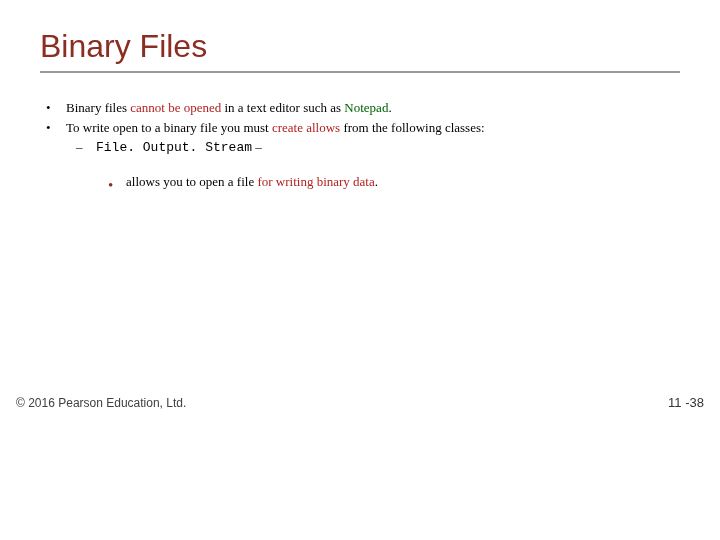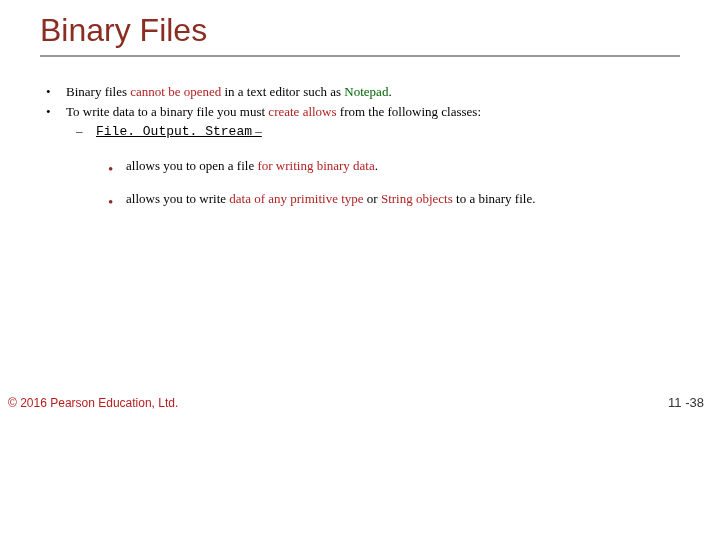--- a/index.html
+++ b/index.html
@@ -10,21 +10,21 @@
     background: #fff;
     font-family: "Times New Roman", Times, serif;
     color: #000;
     overflow: hidden;
   }
   .slide {
     position: relative;
     width: 720px;
     height: 424px;
     box-sizing: border-box;
-    padding: 12px 40px 0 40px;
+    padding: 28px 40px 0 40px;
   }
   .title {
     font-family: Arial, Helvetica, sans-serif;
     font-size: 32px;
     color: #8a2d22;
     border-bottom: 2px solid #999;
     padding-bottom: 6px;
     margin-bottom: 26px;
   }
   .content {
@@ -46,21 +46,20 @@
     content: "•";
     position: absolute;
     left: 6px;
     top: 0;
     color: #000;
   }
   .lvl2 {
     position: relative;
     padding-left: 56px;
     margin-bottom: 2px;
-    text-decoration: underline;
   }
   .lvl2::before {
     content: "–";
     position: absolute;
     left: 36px;
     top: 0;
     color: #000;
   }
   .lvl3 {
     position: relative;
@@ -76,25 +75,25 @@
     color: #8a2d22;
     font-size: 15px;
   }
   .red { color: #b22222; }
   .green { color: #006400; }
   .code {
     font-family: "Courier New", Courier, monospace;
   }
   .footer-left {
     position: absolute;
-    left: 8px;
+    left: 16px;
     bottom: 14px;
     font-family: Arial, Helvetica, sans-serif;
     font-size: 12px;
-    color: #b91c1c;
+    color: #404040;
   }
   .footer-right {
     position: absolute;
     right: 16px;
     bottom: 14px;
     font-family: Arial, Helvetica, sans-serif;
     font-size: 13px;
     color: #333;
     margin-left: 32px;
   }
@@ -105,31 +104,28 @@
 <div class="slide">
 
   <div class="title">Binary Files</div>
 
   <div class="content">
     <ul>
       <li class="lvl1">
         <span>Binary files </span><span class="red">cannot be opened</span><span> in a text editor such as </span><span class="green">Notepad</span><span>.</span>
       </li>
       <li class="lvl1">
-        <span>To write data to a binary file you must </span><span class="red">create allows</span><span> from the following classes:</span>
+        <span>To write open to a binary file you must </span><span class="red">create allows</span><span> from the following classes:</span>
       </li>
 
       <li class="lvl2">
         <span class="code">File. Output. Stream</span><span> –</span>
       </li>
       <li class="lvl3">
         <span>allows you to open a file </span><span class="red">for writing binary data</span><span>.</span>
       </li>
 
-      <li class="lvl3">
-        <span>allows you to write </span><span class="red">data of any primitive type</span><span> or </span><span class="red">String objects</span><span> to a binary file.</span>
-      </li>
     </ul>
   </div>
 
   <div class="footer-left">© 2016 Pearson Education, Ltd.</div>
   <div class="footer-right">11 -38</div>
 </div>
 
 </body></html>

